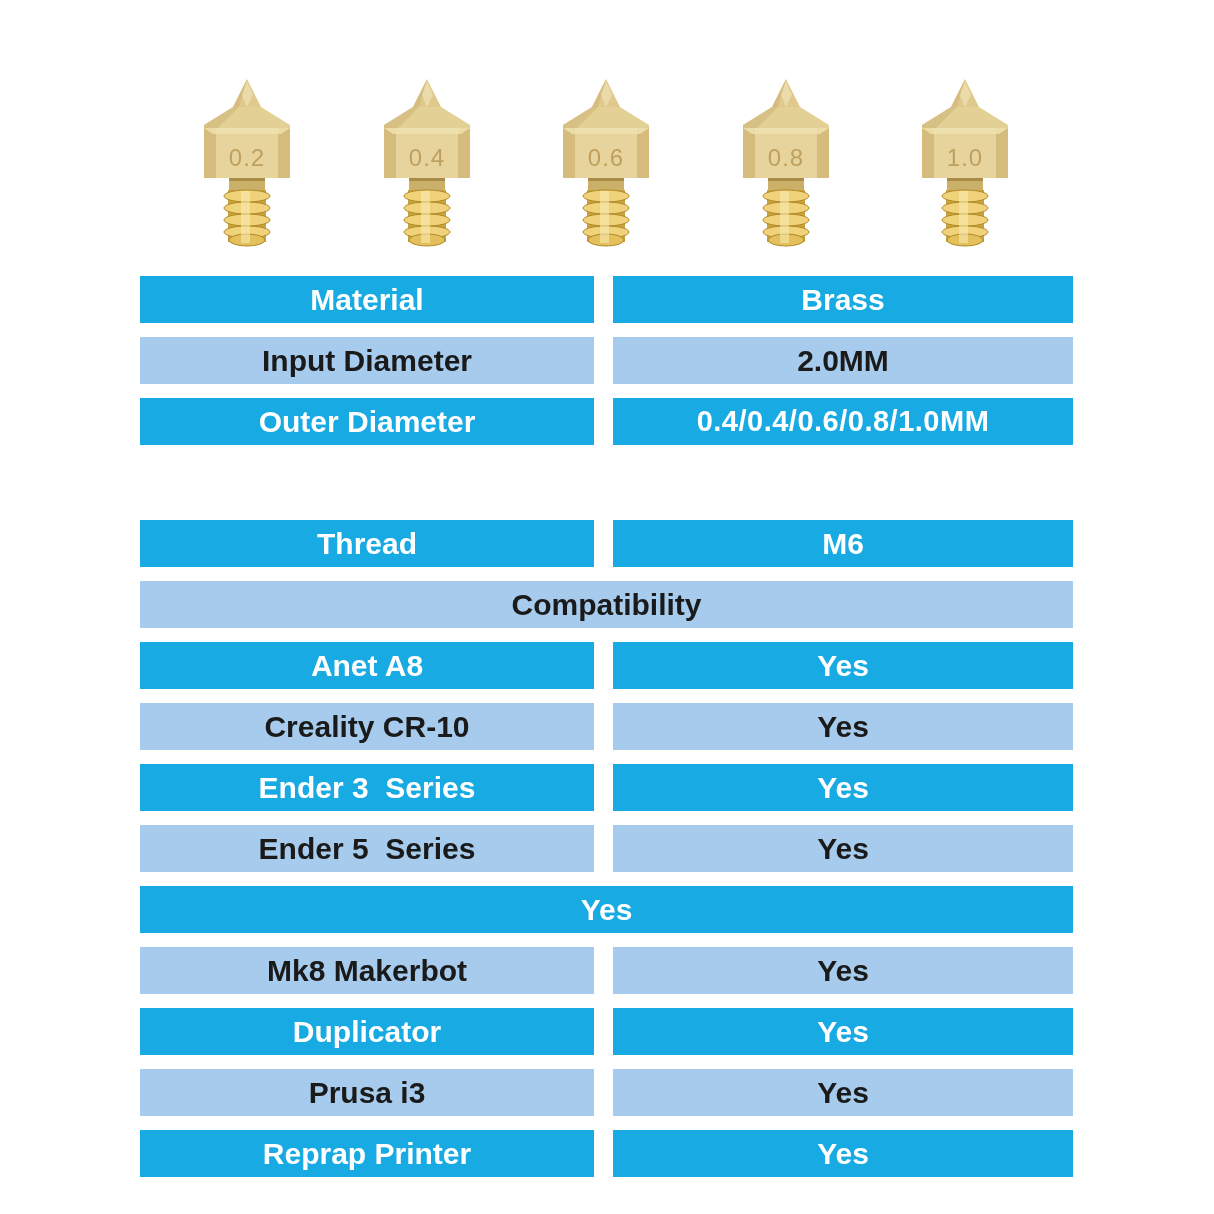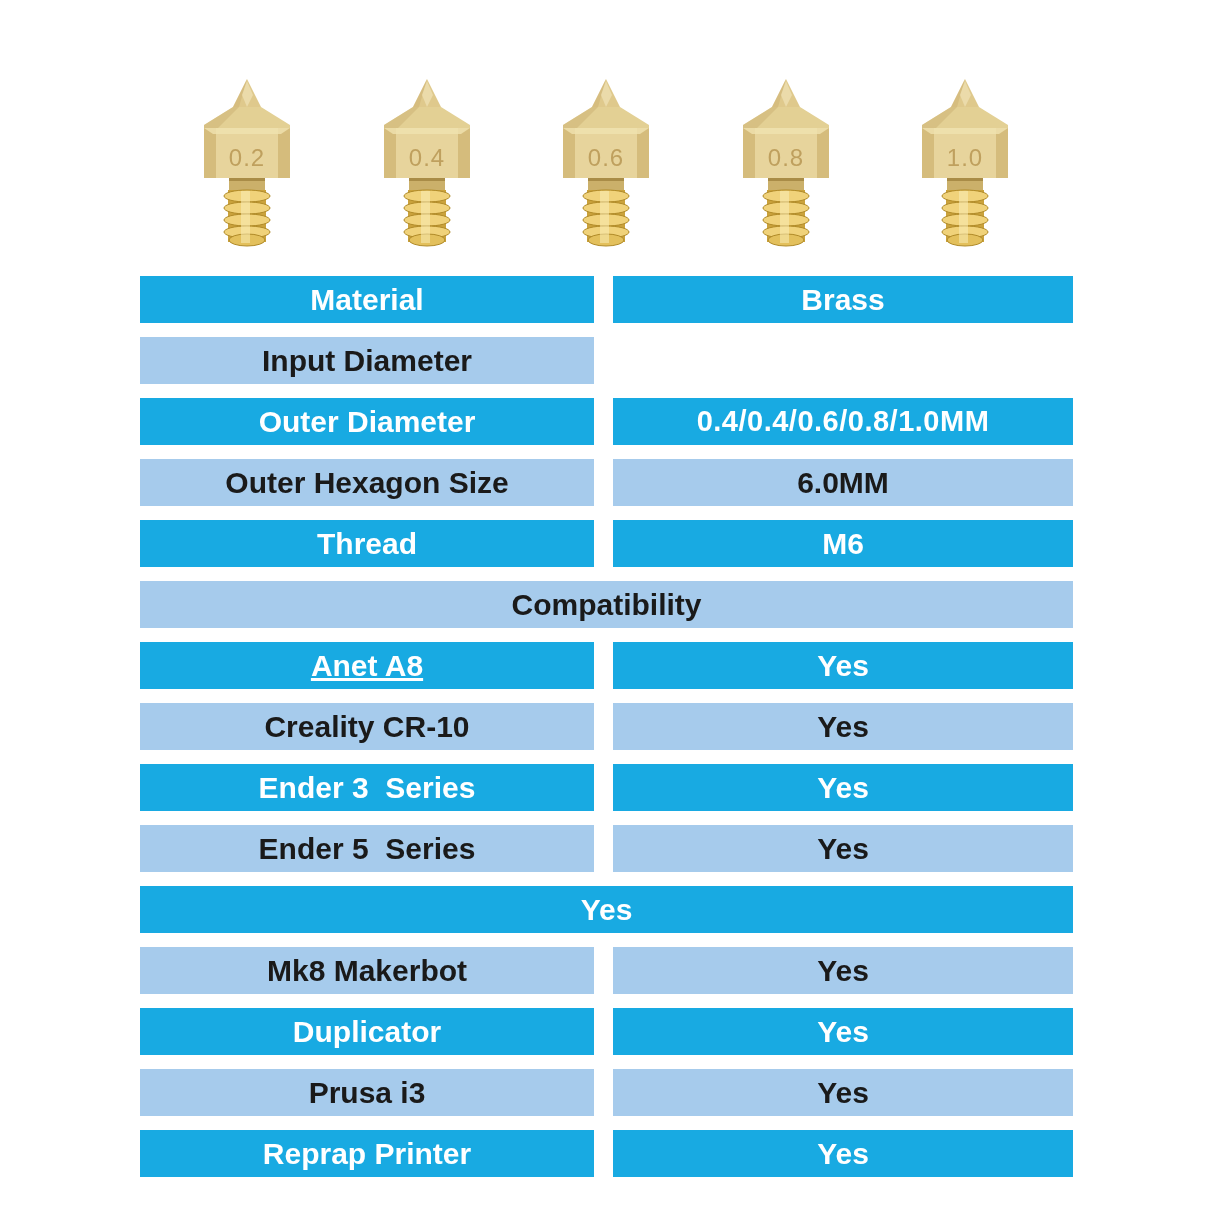--- a/index.html
+++ b/index.html
@@ -60,21 +60,21 @@
     display:flex;align-items:center;justify-content:center;
     font-size:30px;font-weight:700;line-height:1;
     white-space:pre;
   }
   .cell.left{width:454px;}
   .cell.right{flex:1;}
   .cell.full{flex:1;}
   .row.dark .cell{background:var(--row-dark);color:var(--text-on-dark);}
   .row.light .cell{background:var(--row-light);color:var(--text-on-light);}
   .cell.txt-black{color:var(--text-on-light);}
-  .cell.txt-white{color:var(--text-on-dark);text-decoration:underline;}
+  .cell.txt-white{color:var(--text-on-dark);}
   .cell.heavy{font-size:29px;letter-spacing:.5px;}
 </style>
 </head>
 <body>
 
 <div class="nozzle-row">
 
   <svg class="nozzle" viewBox="0 0 92 176" aria-hidden="true">
     <polygon class="nz-tip" points="46,6 60,34 32,34"></polygon>
     <polygon class="nz-flare" points="32,34 60,34 89,52 89,56 3,56 3,52"></polygon>
@@ -183,30 +183,29 @@
 
 <div class="spec-table">
 
   <div class="row dark">
     <div class="cell left">Material</div>
     <div class="cell right">Brass</div>
   </div>
 
   <div class="row light">
     <div class="cell left">Input Diameter</div>
+    <div class="cell right">2.0MM</div>
   </div>
 
   <div class="row dark">
     <div class="cell left">Outer Diameter</div>
     <div class="cell right heavy">0.4/0.4/0.6/0.8/1.0MM</div>
   </div>
 
   <div class="row light">
-    <div class="cell left">Outer Hexagon Size</div>
-    <div class="cell right">6.0MM</div>
   </div>
 
   <div class="row dark">
     <div class="cell left">Thread</div>
     <div class="cell right">M6</div>
   </div>
 
   <div class="row light">
     <div class="cell full">Compatibility</div>
   </div>

